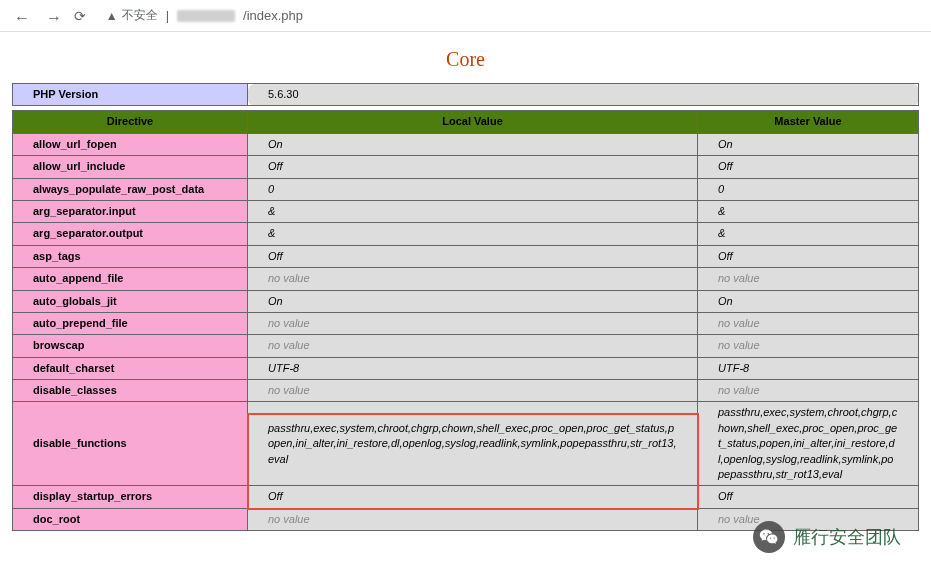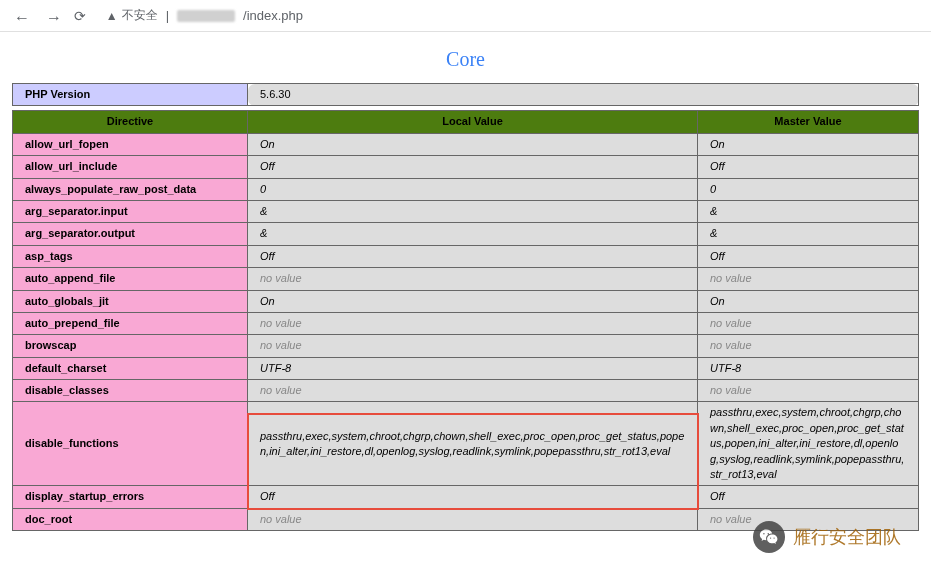--- a/index.html
+++ b/index.html
@@ -5,43 +5,43 @@
     * { margin: 0; padding: 0; box-sizing: border-box; }
     body { font-family: Arial, sans-serif; font-size: 11px; background: #fff; color: #000; }
     
     .browser-bar { display: flex; align-items: center; padding: 6px 10px; gap: 8px; border-bottom: 1px solid #e0e0e0; height: 32px; }
     .nav-arrow { color: #5f6368; font-size: 16px; cursor: pointer; padding: 0 4px; }
     .reload-icon { color: #5f6368; font-size: 14px; cursor: pointer; }
     .security-icon { color: #5f6368; font-size: 12px; display: inline-flex; align-items: center; gap: 4px; margin-left: 12px; }
     .url-text { color: #5f6368; font-size: 13px; }
     .url-blur { background: #d0d0d0; color: transparent; padding: 0 18px; border-radius: 2px; filter: blur(1px); }
     
-    .page-title { text-align: center; font-size: 20px; font-weight: normal; color: #3b82f6; padding: 16px 0 12px; font-family: Georgia, serif; }
+    .page-title { text-align: center; font-size: 20px; font-weight: normal; color: #c2410c; padding: 16px 0 12px; font-family: Georgia, serif; }
     
     .content { padding: 0 12px; }
     
     table { width: 100%; border-collapse: collapse; margin-bottom: 4px; }
     table.main-table { width: 100%; }
     
-    td, th { border: 1px solid #666; padding: 3px 12px; text-align: left; vertical-align: middle; font-size: 11px; line-height: 1.4; }
+    td, th { border: 1px solid #666; padding: 3px 20px; text-align: left; vertical-align: middle; font-size: 11px; line-height: 1.4; }
     
     .header-cell { background: #4d7c0f; font-weight: bold; text-align: center; color: #000; }
     .directive-cell { background: #f9a8d4; font-weight: bold; color: #000; width: 235px; }
     .value-cell { background: #dddddd; color: #000; word-break: break-all; font-style: italic; }
     .value-cell.novalue { color: #888; font-style: italic; }
     
     .col-local { width: 450px; }
     
     .highlight-red td.value-cell:nth-child(2) { position: relative; }
     .red-box { border: 2px solid #e74c3c; position: absolute; pointer-events: none; }
     
     .info-table td:first-child { background: #ccccff; font-weight: bold; width: 235px; }
     .info-table td:last-child { background: #dddddd; border-radius: 7px; }
     
-    .watermark { position: fixed; bottom: 20px; right: 30px; display: flex; align-items: center; gap: 8px; font-size: 18px; color: #a16207; opacity: 0.85; font-family: 'Microsoft YaHei', sans-serif; }
+    .watermark { position: fixed; bottom: 20px; right: 30px; display: flex; align-items: center; gap: 8px; font-size: 18px; color: #14532d; opacity: 0.85; font-family: 'Microsoft YaHei', sans-serif; }
     .wm-icon { width: 32px; height: 32px; background: #444; border-radius: 50%; display: flex; align-items: center; justify-content: center; color: #fff; font-size: 16px; }
     
     .table-wrap { position: relative; }
   </style>
 </head>
 <body>
 
 <div class="browser-bar">
   <span class="nav-arrow">←</span>
   <span class="nav-arrow">→</span>

